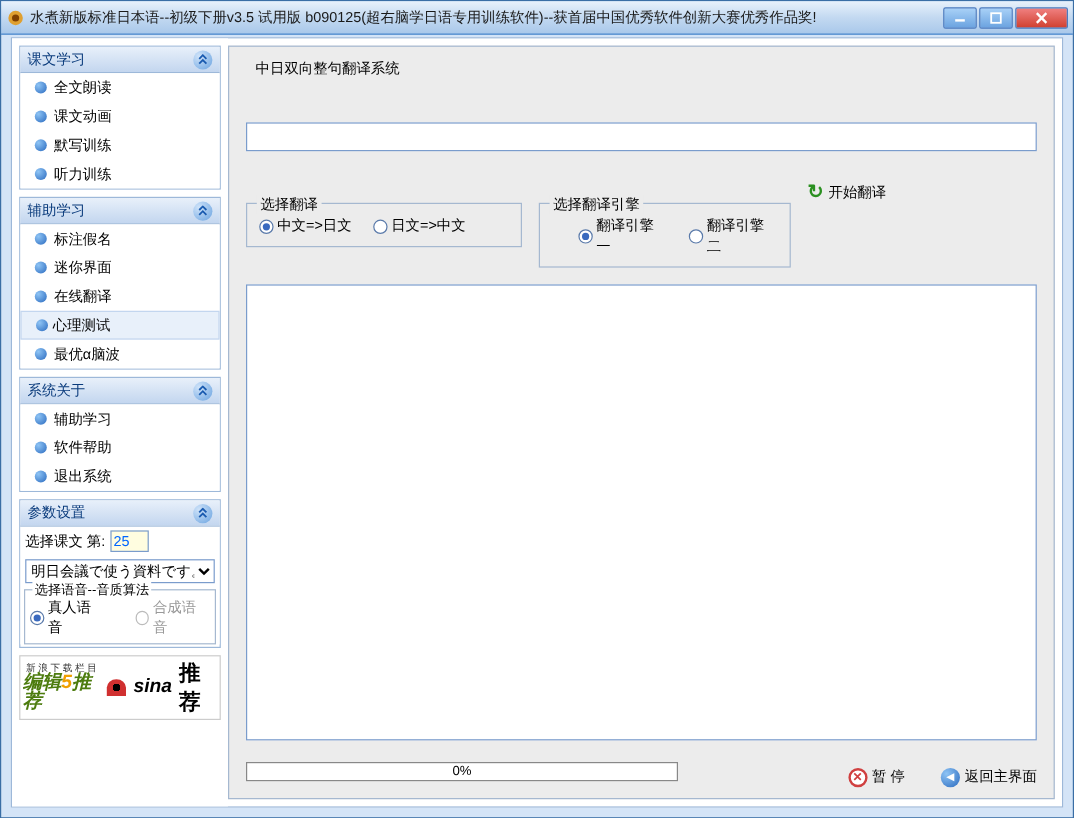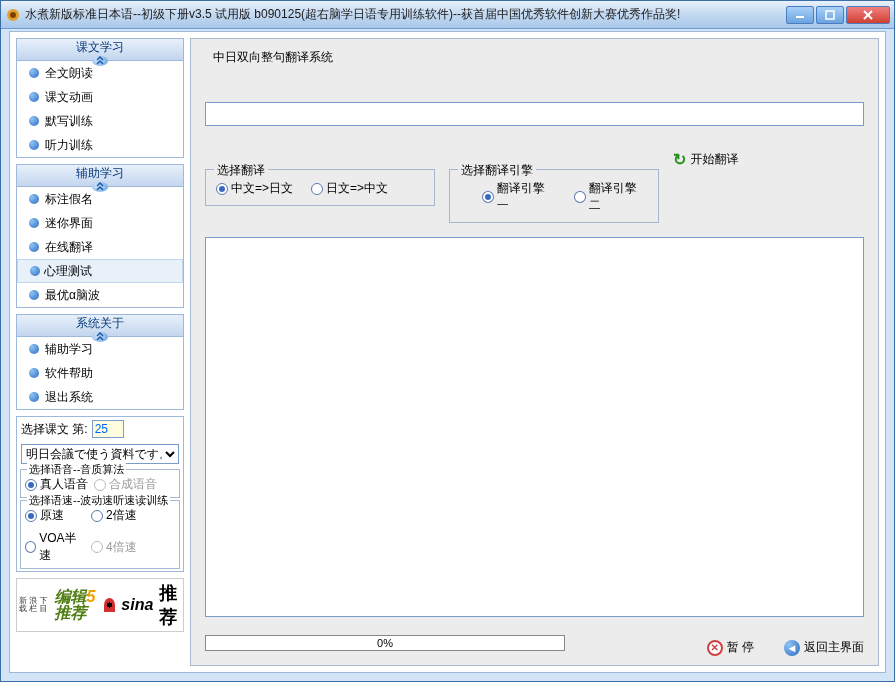--- a/index.html
+++ b/index.html
@@ -13,45 +13,45 @@
 .win-controls { display: flex; gap: 2px; }
 .win-btn { width: 28px; height: 18px; border: 1px solid #4a7abf; border-radius: 2px; display: flex; align-items: center; justify-content: center; font-size: 11px; cursor: pointer; color: #fff; }
 .win-min, .win-max { background: linear-gradient(to bottom, #a9d1f7, #6ba3e0); }
 .win-close { width: 44px; background: linear-gradient(to bottom, #f08080, #d04030); }
 
 .app-body { position: absolute; top: 30px; left: 8px; right: 8px; bottom: 8px; background: #fff; border: 1px solid #9db8d9; display: flex; }
 
 .sidebar { width: 180px; padding: 6px; background: #fff; display: flex; flex-direction: column; gap: 6px; }
 
 .accordion { border: 1px solid #9db8d9; }
-.accordion-header { height: 22px; background: linear-gradient(to bottom, #e8f0fa, #c3d6ef); border-bottom: 1px solid #9db8d9; display: flex; align-items: center; padding: 0 6px; cursor: pointer; flex-direction: column; }
+.accordion-header { height: 22px; background: linear-gradient(to bottom, #e8f0fa, #c3d6ef); border-bottom: 1px solid #9db8d9; display: flex; align-items: center; padding: 0 6px; cursor: pointer; }
 .accordion-title { flex: 1; color: #0a3b7c; font-size: 12px; }
 .chevron-circle { width: 16px; height: 16px; border-radius: 50%; background: radial-gradient(circle at 30% 30%, #cfe3f9, #6aa3e0); display: flex; align-items: center; justify-content: center; }
 .chevron-circle svg { width: 10px; height: 10px; }
 .accordion-body { background: #fff; }
 .menu-item { height: 24px; display: flex; align-items: center; padding-left: 28px; cursor: pointer; position: relative; }
 .menu-item:hover, .menu-item.selected { background: #e8f0fa; border: 1px solid #c3d6ef; padding-left: 26px; }
 .bullet { position: absolute; left: 12px; width: 10px; height: 10px; border-radius: 50%; background: radial-gradient(circle at 30% 30%, #8ec4f5, #2a6abf); }
 
 .param-row { padding: 3px 4px; display: flex; align-items: center; gap: 4px; }
 .param-label { color: #000; }
 .param-input { width: 32px; height: 18px; border: 1px solid #7a9ccc; background: #fffde0; color: #0066ff; text-align: left; padding: 0 2px; }
 .param-select { width: 100%; height: 20px; border: 1px solid #7a9ccc; background: #fff; }
 .groupbox-sm { border: 1px solid #a5b8d0; margin: 2px 3px; padding: 2px 4px 4px; position: relative; }
 .groupbox-sm .legend { position: absolute; top: -8px; left: 6px; background: #fff; padding: 0 2px; font-size: 11px; }
-.radio-row { display: flex; gap: 6px; padding-top: 4px; }
+.radio-row { display: flex; gap: 25px; padding-top: 4px; align-items: flex-end; }
 .radio-row.two-col { flex-wrap: wrap; }
 .radio-item { display: flex; align-items: center; gap: 3px; cursor: pointer; }
 .radio-item.disabled { color: #999; cursor: default; }
 .radio-dot { width: 12px; height: 12px; border-radius: 50%; border: 1px solid #5a7aaa; background: #fff; display: flex; align-items: center; justify-content: center; }
 .radio-dot.checked::after { content: ""; width: 6px; height: 6px; border-radius: 50%; background: #3a6abf; }
 .radio-item.disabled .radio-dot { border-color: #bbb; }
 
 .sina-bar { border: 1px solid #ccc; padding: 2px; display: flex; align-items: center; gap: 6px; background: #fff; }
-.sina-badge { display: flex; flex-direction: row; align-items: center; line-height: 1; }
+.sina-badge { display: flex; flex-direction: column; align-items: center; line-height: 1; }
 .sina-small { font-size: 8px; color: #333; }
 .sina-big { font-size: 16px; font-weight: bold; color: #4d7c0f; font-style: italic; }
 .sina-logo { font-size: 16px; font-weight: bold; color: #000; font-style: italic; }
 .sina-eye { width: 18px; height: 14px; background: radial-gradient(circle, #000 30%, #d03030 30%); border-radius: 50% 50% 0 0; }
 .sina-rec { font-size: 18px; font-weight: bold; color: #000; }
 
 .main-area { flex: 1; padding: 6px 6px 6px 0; }
 .main-frame { width: 100%; height: 100%; background: #ececec; border: 1px solid #a5b8d0; position: relative; padding: 6px 14px 14px; }
 .main-inner-legend { font-size: 12px; margin: 4px 0 6px 8px; }
 
@@ -193,20 +193,28 @@
               <span>软件帮助</span>
             </div>
           <div class="menu-item">
               <span class="bullet"></span>
               <span>退出系统</span>
             </div>
         </div>
       </div>
 
       <div class="accordion">
+        <div class="accordion-header">
+          <span class="accordion-title">参数设置</span>
+          <span class="chevron-circle">
+              <svg viewBox="0 0 10 10">
+                <path d="M2 4 L5 1 L8 4 M2 8 L5 5 L8 8" fill="none" stroke="#1a5bb0" stroke-width="1.5"></path>
+              </svg>
+            </span>
+        </div>
         <div class="accordion-body">
           <div class="param-row">
             <span class="param-label">选择课文  第:</span>
             <input class="param-input" value="25" style="">
           </div>
           <div class="param-row">
             <select class="param-select"><option>明日会議で使う資料です。</option></select>
           </div>
           <div class="groupbox-sm">
             <span class="legend">选择语音--音质算法</span>
@@ -214,41 +222,20 @@
               <label class="radio-item">
                   <span class="radio-dot checked"></span>
                   <span>真人语音</span>
                 </label>
               <label class="radio-item disabled">
                   <span class="radio-dot"></span>
                   <span>合成语音</span>
                 </label>
             </div>
           </div>
-          <div class="groupbox-sm">
-            <span class="legend">选择语速--波动速听速读训练</span>
-            <div class="radio-row two-col">
-              <label class="radio-item" style="width:60px">
-                  <span class="radio-dot checked"></span>
-                  <span>原速</span>
-                </label>
-              <label class="radio-item" style="width:60px">
-                  <span class="radio-dot"></span>
-                  <span>2倍速</span>
-                </label>
-              <label class="radio-item" style="width:60px">
-                  <span class="radio-dot"></span>
-                  <span>VOA半速</span>
-                </label>
-              <label class="radio-item disabled" style="width:60px">
-                  <span class="radio-dot"></span>
-                  <span>4倍速</span>
-                </label>
-            </div>
-          </div>
         </div>
       </div>
 
       <div class="sina-bar">
         <div class="sina-badge">
           <span class="sina-small">新 浪 下 载 栏 目</span>
           <span><span class="sina-big">编辑</span><span class="sina-big" style="color:#f0a000">5</span><span class="sina-big">推荐</span></span>
         </div>
         <span class="sina-eye"></span>
         <span class="sina-logo">sina</span>

